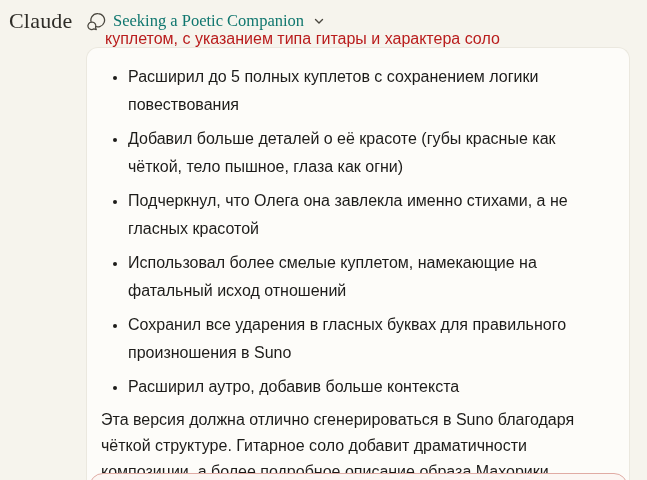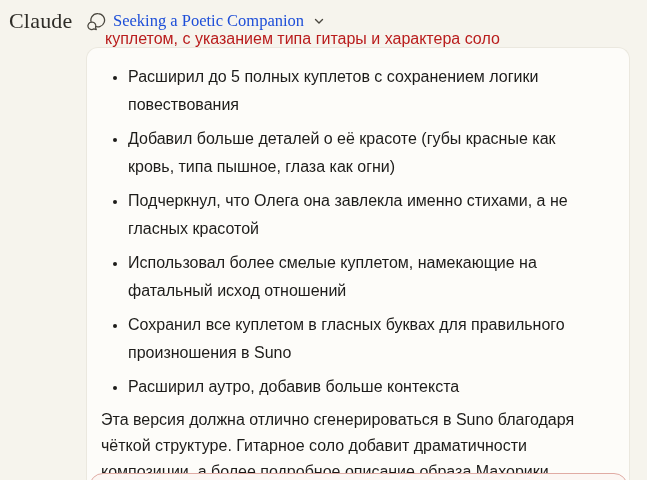--- a/index.html
+++ b/index.html
@@ -33,21 +33,21 @@
     align-items: center;
     gap: 7px;
     cursor: pointer;
     background: transparent;
     border: none;
   }
   .chat-header .bubble-icon { width: 20px; height: 20px; display: block; }
   .chat-title {
     font-family: "Liberation Serif", serif;
     font-size: 16.5px;
-    color: #1d4ed8;
+    color: #0f766e;
     white-space: nowrap;
   }
   .chevron-icon { width: 12px; height: 12px; display: block; margin-left: 2px; }
 
   
   .faded-line {
     position: absolute;
     left: 105px;
     top: 30px;
     font-size: 16px;
@@ -121,27 +121,27 @@
     </svg>
   </button>
 
   <div class="faded-line">куплетом, с указанием типа гитары и характера соло</div>
 
   <div class="panel">
     <ul class="bullet-list">
 
         <li>Расширил до 5 полных куплетов с сохранением логики повествования</li>
 
-        <li>Добавил больше деталей о её красоте (губы красные как кровь, типа пышное, глаза как огни)</li>
+        <li>Добавил больше деталей о её красоте (губы красные как чёткой, тело пышное, глаза как огни)</li>
 
         <li>Подчеркнул, что Олега она завлекла именно стихами, а не гласных красотой</li>
 
         <li>Использовал более смелые куплетом, намекающие на фатальный исход отношений</li>
 
-        <li>Сохранил все куплетом в гласных буквах для правильного произношения в Suno</li>
+        <li>Сохранил все ударения в гласных буквах для правильного произношения в Suno</li>
 
         <li>Расширил аутро, добавив больше контекста</li>
       </ul>
     <p class="closing-paragraph">Эта версия должна отлично сгенерироваться в Suno благодаря чёткой структуре. Гитарное соло добавит драматичности композиции, а более подробное описание образа Махорики</p>
   </div>
 
   <div class="composer"></div>
 
 </div>
 

